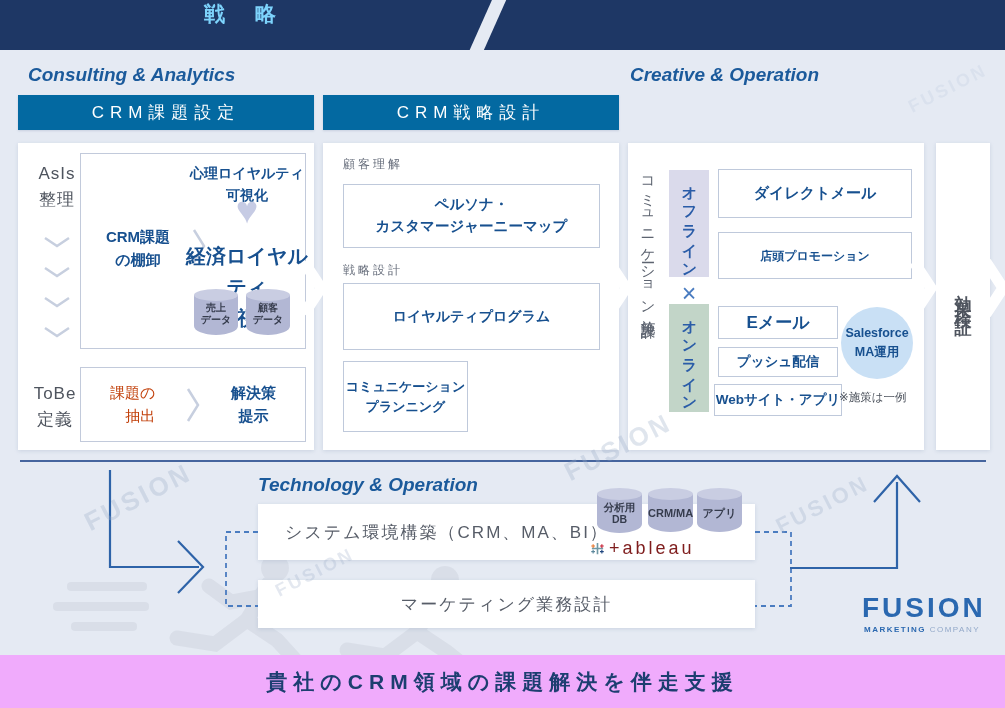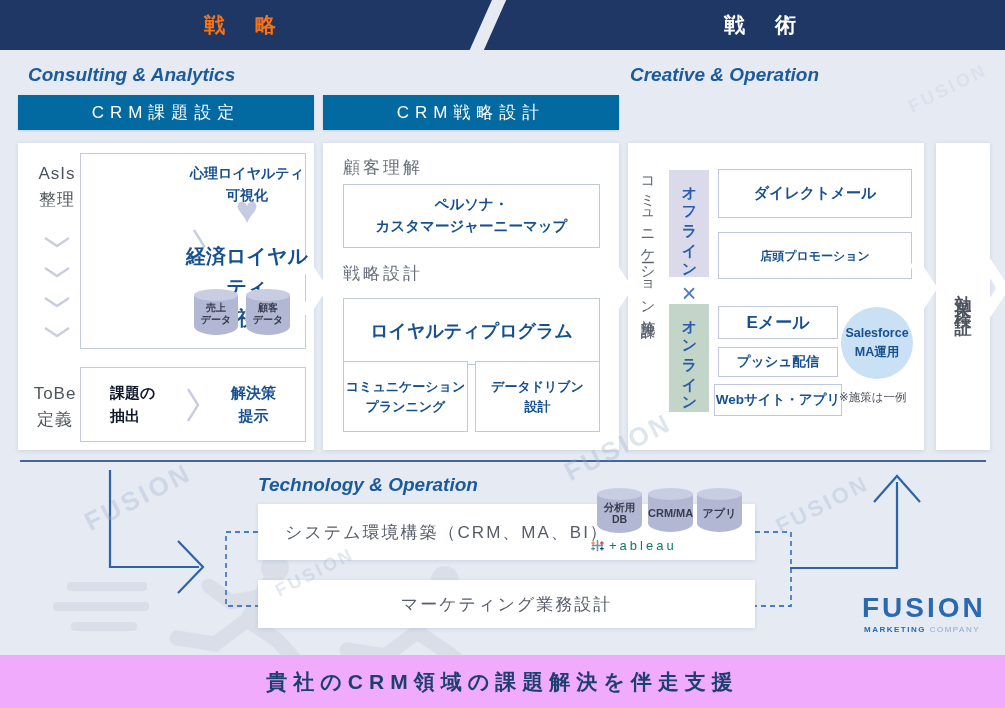--- a/index.html
+++ b/index.html
@@ -3,46 +3,43 @@
 <meta charset="utf-8">
 <style>
   html,body{margin:0;padding:0}
   body{font-family:"Liberation Sans","DejaVu Sans",sans-serif;background:#c9d2e0}
   #stage{position:relative;width:1005px;height:708px;background:#e5eaf3;overflow:hidden}
   .abs{position:absolute}
   .card{position:absolute;background:#fff;box-shadow:0 1px 4px rgba(110,130,165,.22)}
   .wbox{position:absolute;background:#fff;border:1px solid #bfc9db;display:flex;flex-direction:column;
         align-items:center;justify-content:center;color:#17508f;font-weight:700;text-align:center;line-height:1.5}
   .navy2{color:#17508f;font-weight:700;text-align:center;line-height:1.55;position:absolute}
-  .glabel{position:absolute;color:#666d7b;font-size:17px;letter-spacing:3px}
+  .glabel{position:absolute;color:#666d7b;font-size:12px;letter-spacing:3px}
   .vtext{writing-mode:vertical-rl;text-orientation:mixed}
   .stagebar{position:absolute;top:95px;height:35px;background:#0369a1;color:#fff;display:flex;align-items:center;
             justify-content:center;font-size:17px;letter-spacing:6px;box-shadow:0 1px 2px rgba(110,130,165,.25)}
   .phead{position:absolute;font-style:italic;font-weight:700;color:#1b5a9b;font-size:19px}
   .cyl{position:absolute;background:#b2b7d4;border-radius:0 0 50% 50%/0 0 9px 9px}
   .cyl::before{content:"";position:absolute;top:-6px;left:0;right:0;height:12px;background:#c9cde2;border-radius:50%}
   .ctext{position:relative;display:block;text-align:center;font-weight:700;color:#363c4d;line-height:1.15;padding-top:7px}
   .wm{position:absolute;font-weight:700;color:#9fb0ca;transform:rotate(-27deg);letter-spacing:3px}
   .dash{fill:none;stroke:#4a7cc0;stroke-width:1.8;stroke-dasharray:5 4}
   .solid{fill:none;stroke:#2e63a8;stroke-width:2.2}
   .wchev{fill:none;stroke:#fff;stroke-width:11}
   .vertbox{position:absolute;display:flex;align-items:center;justify-content:center}
   .vertbox span{writing-mode:vertical-rl;font-weight:700;color:#2a5ca8;font-size:15px;letter-spacing:2px}
 </style>
 </head>
 <body>
 
 <div id="stage">
 
   <div class="abs" style="left:0;top:0;width:1005px;height:50px;background:#1e3765">
-    <div class="abs" style="left:0;top:0;width:480px;height:50px;display:flex;align-items:center;justify-content:center;color:#f97316;font-size:21px;font-weight:700;letter-spacing:30px;text-indent:30px">
+    <div class="abs" style="left:0;top:0;width:480px;height:50px;display:flex;justify-content:center;color:#7dd3fc;font-size:21px;font-weight:700;letter-spacing:30px;text-indent:30px">
       <span>戦略</span>
-    </div>
-    <div class="abs" style="left:515px;top:0;width:490px;height:50px;display:flex;align-items:center;justify-content:center;color:#fff;font-size:21px;font-weight:700;letter-spacing:30px;text-indent:30px">
-      <span>戦術</span>
     </div>
     <div class="abs" style="left:481px;top:-12px;width:13px;height:76px;background:#e5eaf3;transform:rotate(24deg)"></div>
   </div>
 
   <div class="phead" style="left:28px;top:64px">Consulting &amp; Analytics</div>
   <div class="phead" style="left:630px;top:64px">Creative &amp; Operation</div>
 
   <div class="stagebar" style="left:18px;width:296px">
     <span>CRM課題設定</span>
     </div>
@@ -63,20 +60,24 @@
       </svg>
     <svg class="abs" style="left:24px;top:152px" width="30" height="14">
         <polyline points="3,3 15,11 27,3" fill="none" stroke="#c7cfdf" stroke-width="2.5"></polyline>
       </svg>
     <svg class="abs" style="left:24px;top:182px" width="30" height="14">
         <polyline points="3,3 15,11 27,3" fill="none" stroke="#c7cfdf" stroke-width="2.5"></polyline>
       </svg>
 
     <div class="abs" style="left:62px;top:10px;width:224px;height:194px;border:1px solid #c2cadb;background:#fff"></div>
 
+    <div class="navy2" style="left:68px;top:82px;width:104px;font-size:15px">
+      <span style="display:block">CRM課題</span>
+      <span style="display:block">の棚卸</span>
+    </div>
     <svg class="abs" style="left:172px;top:83px" width="18" height="40">
         <polyline points="4,4 14,20 4,36" fill="none" stroke="#c7cfdf" stroke-width="2.5"></polyline>
       </svg>
 
     <div class="navy2" style="left:166px;top:20px;width:126px;font-size:14px">
       <span style="display:block">心理ロイヤルティ</span>
       <span style="display:block">可視化</span>
     </div>
     <div class="abs" style="left:204px;top:48px;width:50px;text-align:center;font-size:38px;color:#c6cbe4;line-height:1">♥</div>
     <div class="navy2" style="left:166px;top:98px;width:126px;font-size:20px">
@@ -95,51 +96,47 @@
         <span style="display:block">顧客</span>
         <span style="display:block">データ</span>
       </span>
     </div>
 
     <div class="abs" style="left:12px;top:238px;width:50px;text-align:center;color:#4e545e;font-size:17px;letter-spacing:1px;line-height:1.55">
       <span style="display:block">ToBe</span>
       <span style="display:block">定義</span>
     </div>
     <div class="abs" style="left:62px;top:224px;width:224px;height:73px;border:1px solid #c2cadb;background:#fff;display:flex;align-items:center;justify-content:space-evenly">
-      <div style="color:#0f172a;font-weight:700;text-align:left;line-height:1.5;font-size:15px">
+      <div style="color:#c2410c;font-weight:400;text-align:right;line-height:1.5;font-size:15px">
         <span style="display:block">課題の</span>
         <span style="display:block">抽出</span>
       </div>
       <svg width="18" height="40">
           <polyline points="4,4 14,20 4,36" fill="none" stroke="#c7cfdf" stroke-width="2.5"></polyline>
         </svg>
       <div style="color:#17508f;font-weight:700;text-align:center;line-height:1.5;font-size:15px">
         <span style="display:block">解決策</span>
         <span style="display:block">提示</span>
       </div>
     </div>
   </div>
 
   <div class="card" style="left:323px;top:143px;width:296px;height:307px">
     <div class="glabel" style="left:20px;top:13px">顧客理解</div>
     <div class="wbox" style="left:20px;top:41px;width:255px;height:62px;font-size:14.5px">
       <span>ペルソナ・</span>
       <span>カスタマージャーニーマップ</span>
     </div>
     <div class="glabel" style="left:20px;top:119px">戦略設計</div>
-    <div class="wbox" style="left:20px;top:155px;width:255px;height:65px;font-size:18px">
+    <div class="wbox" style="left:20px;top:140px;width:255px;height:65px;font-size:14px">
       <span>ロイヤルティプログラム</span>
     </div>
     <div class="wbox" style="left:20px;top:218px;width:123px;height:69px;font-size:13px">
       <span>コミュニケーション</span>
       <span>プランニング</span>
-    </div>
-    <div class="wbox" style="left:152px;top:218px;width:123px;height:69px;font-size:13px">
-      <span>データドリブン</span>
-      <span>設計</span>
     </div>
   </div>
 
   <div class="card" style="left:628px;top:143px;width:296px;height:307px">
     <div class="abs vtext" style="left:10px;top:24px;height:268px;color:#5d6470;font-size:14.5px;letter-spacing:1px">コミュニケーション施策設計</div>
 
     <div class="vertbox" style="left:41px;top:27px;width:40px;height:107px;background:#dadaeb">
       <span>オフライン</span>
     </div>
     <div class="abs" style="left:45px;top:136px;width:32px;text-align:center;color:#4a7cc0;font-size:25px;font-weight:400">×</div>
@@ -219,21 +216,21 @@
         <g stroke-width="2.6">
             <path d="M12 3v18M3 12h18" stroke="#7099a5"></path>
           </g>
         <g stroke-width="1.8">
             <path d="M5 5v6M2 8h6" stroke="#e8762d"></path>
             <path d="M19 5v6M16 8h6" stroke="#c72035"></path>
         <path d="M5 14v6M2 17h6" stroke="#5b879b"></path>
             <path d="M19 14v6M16 17h6" stroke="#1f457e"></path>
           </g>
       </svg>
-      <span style="color:#0f766e;font-size:13px;letter-spacing:3px">+ableau</span>
+      <span style="color:#7f1d1d;font-size:18px;letter-spacing:3px">+ableau</span>
     </div>
   </div>
 
   <div class="cyl" style="left:597px;top:494px;width:45px;height:39px">
     <span class="ctext" style="font-size:10.5px">
       <span style="display:block">分析用</span>
       <span style="display:block">DB</span>
     </span>
   </div>
   <div class="cyl" style="left:648px;top:494px;width:45px;height:38px">

